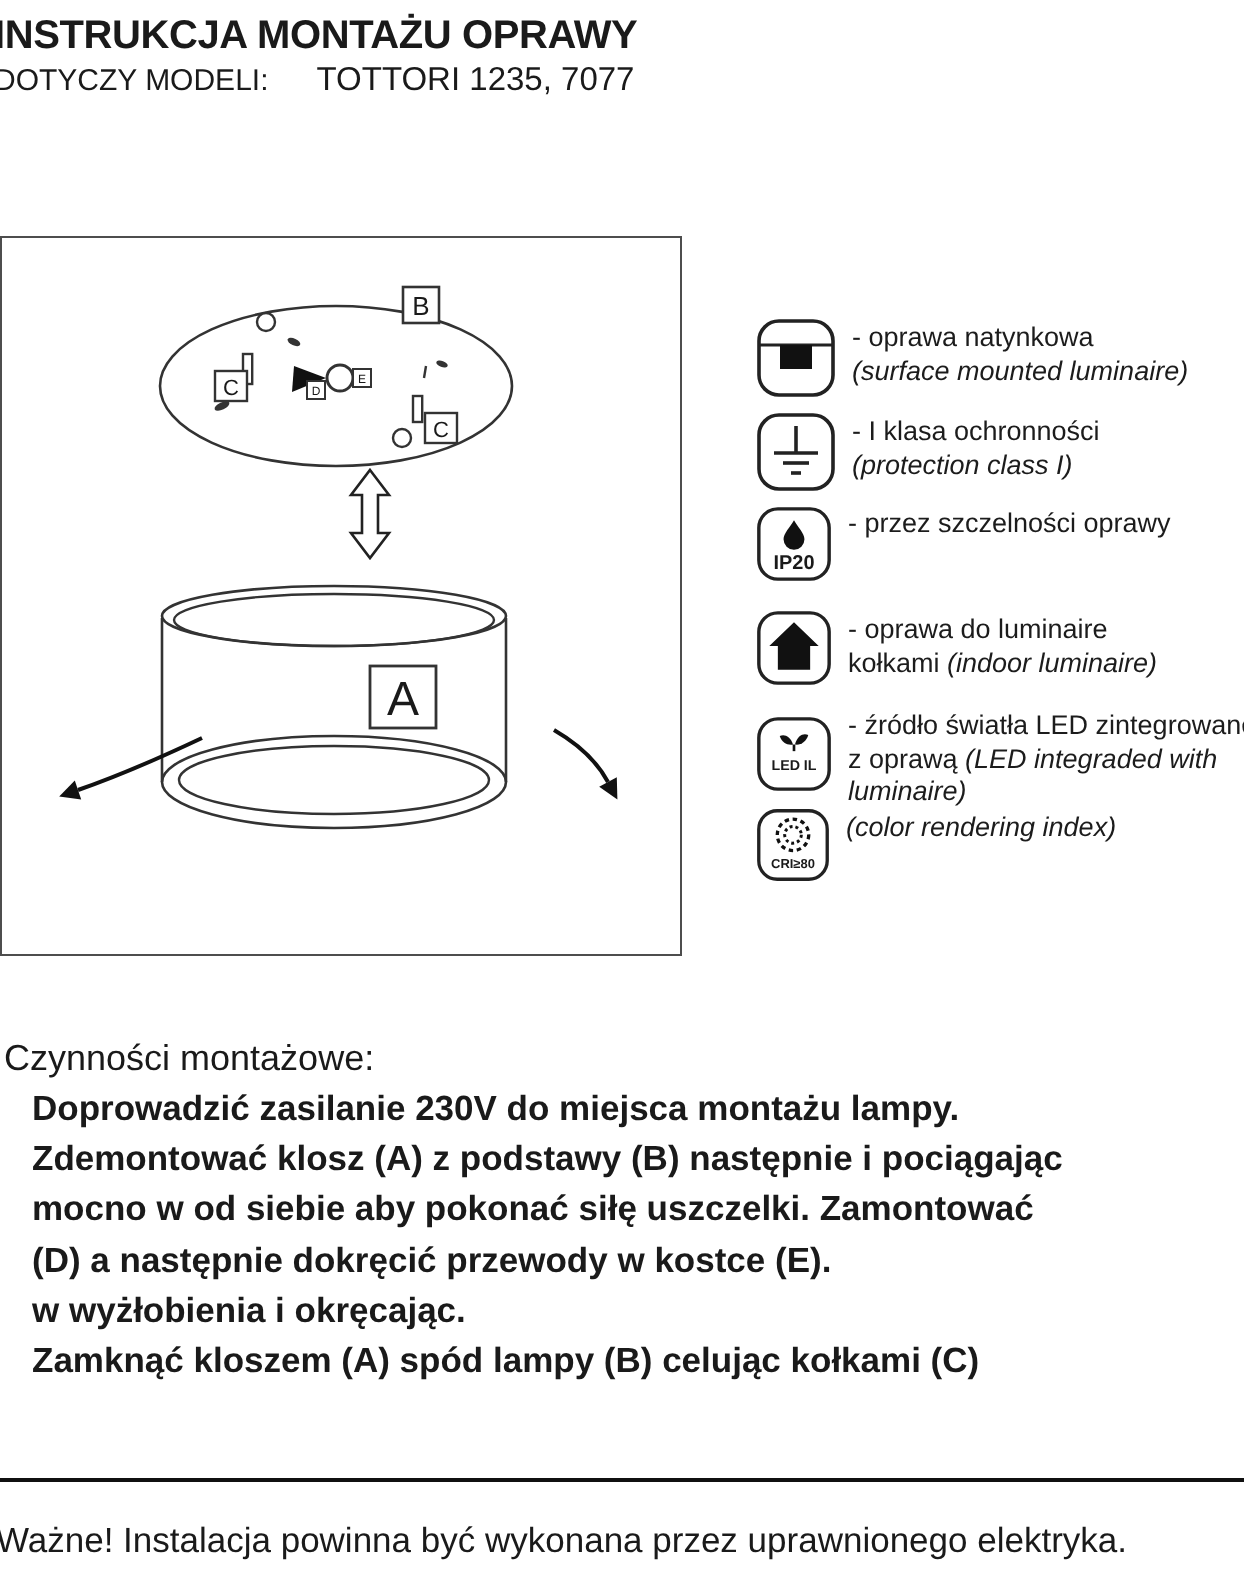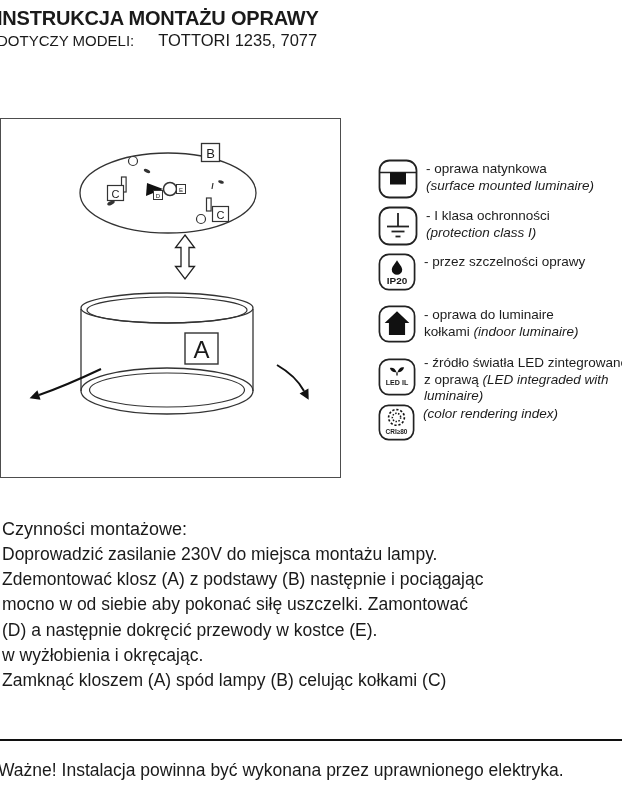--- a/index.html
+++ b/index.html
@@ -17,21 +17,21 @@
   .panel svg{display:block;}
 
   
   .legend-item{position:absolute;left:378px;display:flex;align-items:flex-start;}
   .legend-icon{flex:0 0 auto;}
   .legend-text{margin-left:8px;margin-top:2px;font-size:13.5px;line-height:16.5px;white-space:nowrap;color:#1c1c1c;}
   .legend-text .it{font-style:italic;}
 
   
   .section-heading{position:absolute;left:2px;top:503px;font-size:18px;margin-top:16px;}
-  .instructions{position:absolute;left:2px;top:542px;font-size:17.5px;line-height:25.2px;white-space:nowrap;}
+  .instructions{position:absolute;left:16px;top:542px;font-size:17.5px;line-height:25.2px;white-space:nowrap;font-weight:bold;}
   .divider{position:absolute;left:0;top:739px;width:622px;height:2.2px;background:#101010;}
   .warning{position:absolute;left:-2px;top:760px;font-size:17.5px;white-space:nowrap;}
 
   .st{stroke:#333;fill:#fff;}
   text{font-family:"Liberation Sans","DejaVu Sans",sans-serif;fill:#1a1a1a;}
 </style>
 </head>
 <body>
 
 <div class="page">

